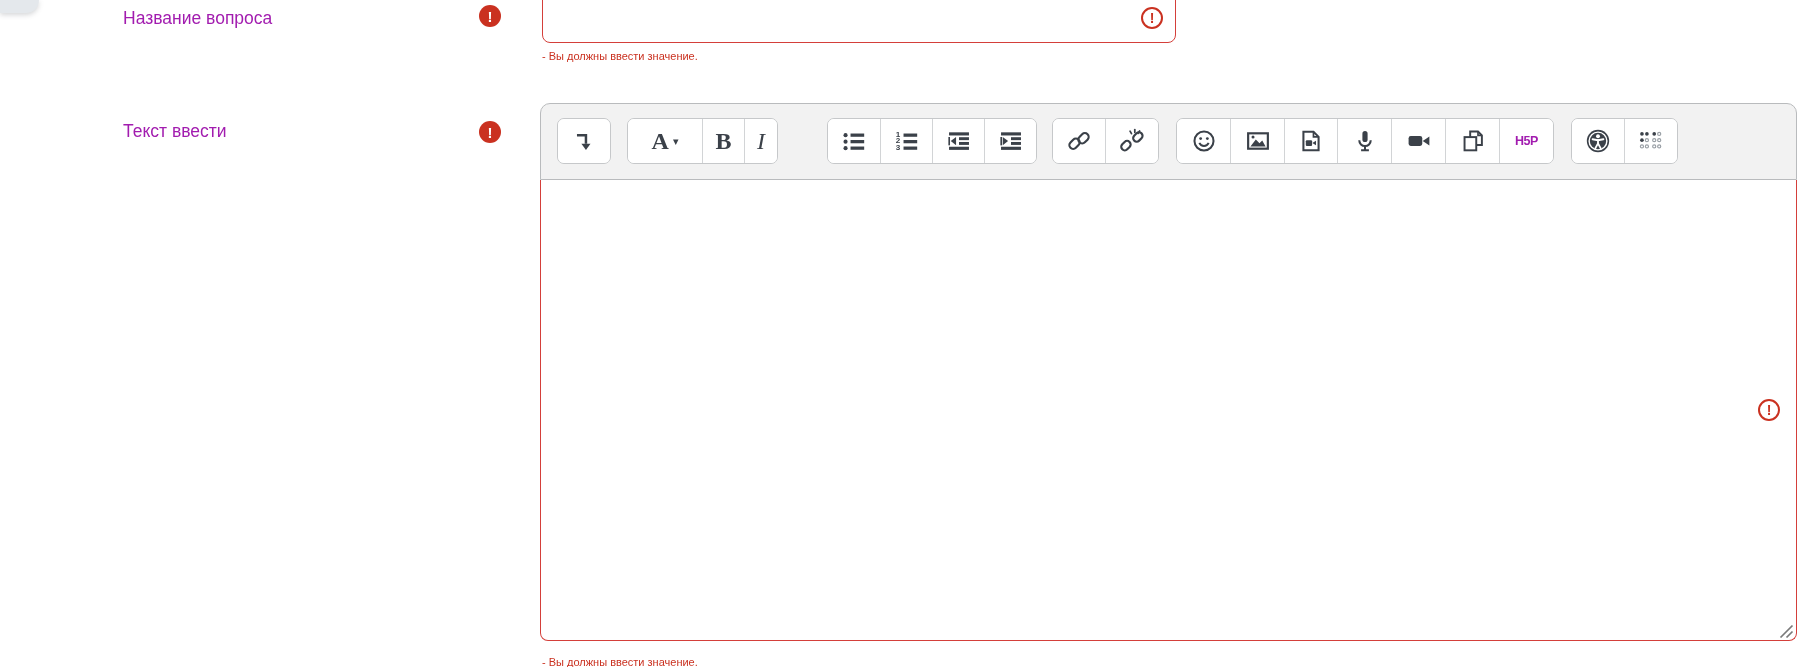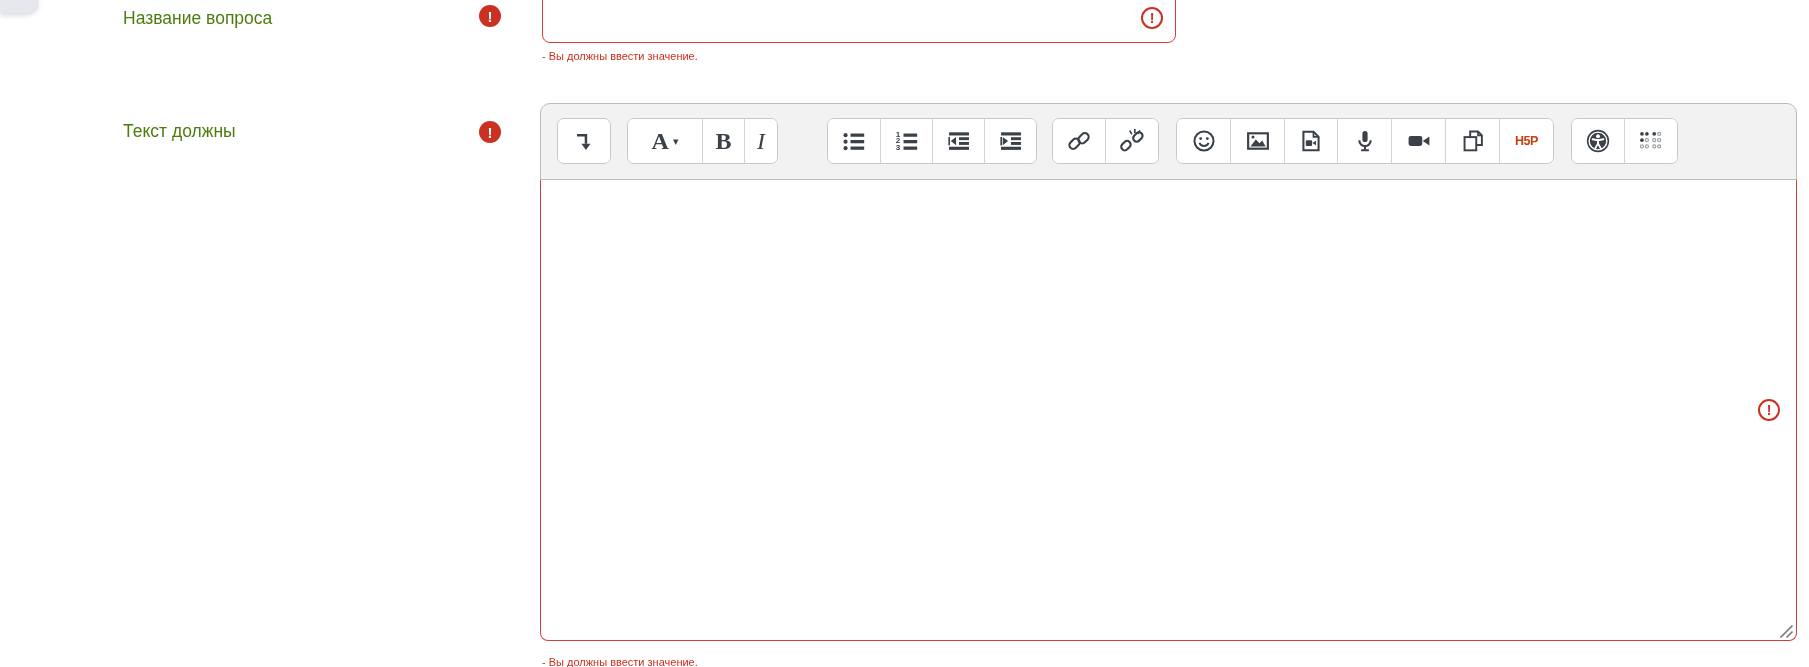--- a/index.html
+++ b/index.html
@@ -11,21 +11,21 @@
   *{box-sizing:border-box;margin:0;padding:0;}
   html,body{width:1809px;height:667px;overflow:hidden;background:#fff;
     font-family:"Liberation Sans", sans-serif;}
   .stage{position:relative;width:1809px;height:667px;background:#fff;}
 
   
   .corner-blob{position:absolute;left:0;top:0;width:39px;height:13px;
     background:#e4e8ec;border-radius:0 0 22px 0;
     box-shadow:0 2px 5px rgba(90,97,105,.25);}
 
-  .field-label{position:absolute;left:123px;font-size:17.5px;color:#4d7c0f;}
+  .field-label{position:absolute;left:123px;font-size:17.5px;color:#a21caf;}
   .req-icon{position:absolute;left:479px;width:22px;height:22px;border-radius:50%;
     background:#ca3120;color:#fff;font-weight:bold;font-size:15px;
     display:flex;align-items:center;justify-content:center;line-height:1;}
   .warn-icon{width:22px;height:22px;border-radius:50%;border:2px solid var(--error-text);
     color:var(--error-text);font-weight:bold;font-size:14px;
     display:flex;align-items:center;justify-content:center;line-height:1;background:#fff;}
   .error-msg{position:absolute;left:542px;color:var(--error-text);font-size:11px;white-space:nowrap;}
 
   
   .name-wrap{position:absolute;left:542px;top:-8px;width:634px;height:51px;}
@@ -42,21 +42,21 @@
     border-radius:7px;overflow:hidden;flex:0 0 auto;}
   .tb-btn{display:flex;align-items:center;justify-content:center;height:100%;
     background:#fff;border:none;cursor:pointer;color:var(--icon);padding:0;}
   .tb-btn + .tb-btn{border-left:1px solid #d2d4d6;}
   .mr16{margin-right:16px}.mr49{margin-right:49px}.mr15{margin-right:15px}.mr17{margin-right:17px}
   .glyph-serif{font-family:"Liberation Serif", serif;color:var(--icon);}
   .g-font{font-size:24px;font-weight:600;}
   .g-bold{font-size:24px;font-weight:bold;}
   .g-italic{font-size:24px;font-style:italic;}
   .g-caret{font-size:11px;color:var(--icon);margin-left:4px;}
-  .g-h5p{font-weight:bold;font-size:12.5px;letter-spacing:-0.5px;color:#c2410c;}
+  .g-h5p{font-weight:bold;font-size:12.5px;letter-spacing:-0.5px;color:#a21caf;}
   .atto-content{position:relative;height:461px;background:#fff;
     border:1px solid var(--error-border);border-top:none;border-radius:0 0 8px 8px;
     outline:none;padding:10px 14px;font-size:16px;color:#333;}
   .resize-grip{position:absolute;right:3px;bottom:2px;cursor:nwse-resize;line-height:0;}
 
   svg.i{display:block;}
 </style>
 </head>
 <body>
 
@@ -69,21 +69,21 @@
     <span>!</span>
   </div>
   <div class="name-wrap">
     <input class="name-input" type="text" value="" style="">
     <span class="warn-icon">
         <span>!</span>
       </span>
   </div>
   <div class="error-msg" style="top:50px">- Вы должны ввести значение.</div>
 
-  <div class="field-label" style="top:121px">Текст должны</div>
+  <div class="field-label" style="top:121px">Текст ввести</div>
   <div class="req-icon" style="top:121px">
     <span>!</span>
   </div>
 
   <div class="editor">
     <div class="atto-toolbar">
 
       <div class="tb-group mr16">
         <button class="tb-btn" style="width:52px">
           <svg class="i" width="26" height="26" viewBox="0 0 24 24">

